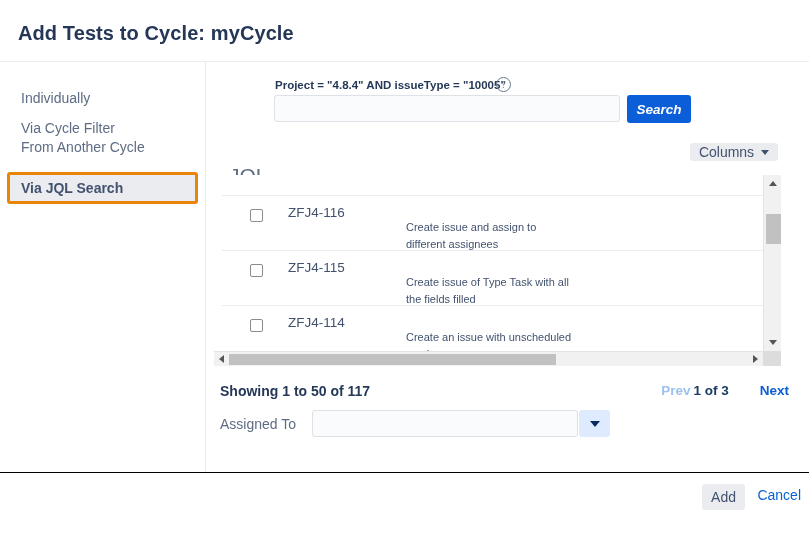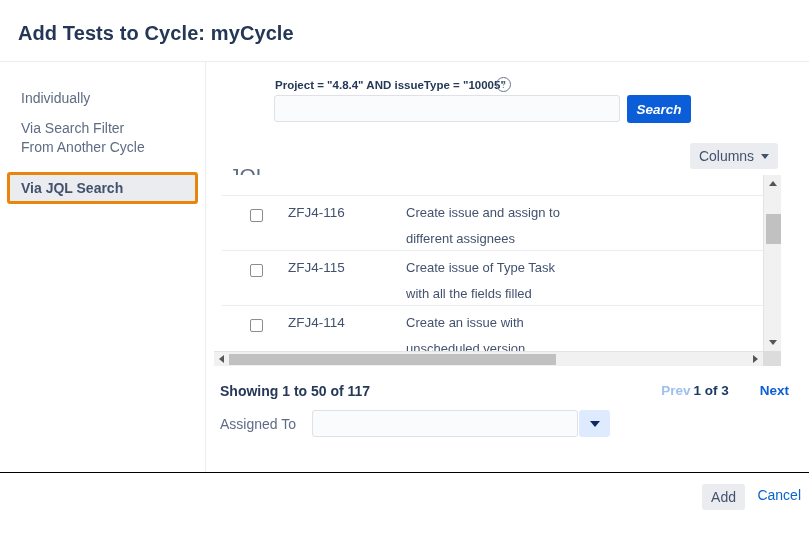--- a/index.html
+++ b/index.html
@@ -73,21 +73,21 @@
   .search-btn {
     position: absolute; left: 421px; top: 33px;
     width: 64px; height: 28px;
     background: #0B5ED7; color: #ffffff;
     border: none; border-radius: 3px;
     font-family: "Liberation Sans", sans-serif;
     font-size: 13.5px; font-weight: bold; cursor: pointer; font-style: italic;
   }
   .columns-btn {
     position: absolute; left: 484px; top: 81px;
-    width: 88px; height: 26px;
+    width: 88px; height: 18px;
     background: #EBECF0; border: none; border-radius: 3px;
     font-family: "Liberation Sans", sans-serif;
     font-size: 14px; color: #42526E; cursor: pointer;
     display: flex; align-items: center; justify-content: center; gap: 7px;
   }
   .chev { display:inline-block; width:0; height:0; border-left:4px solid transparent;
           border-right:4px solid transparent; border-top:5px solid #42526E; }
 
   
   .table-wrap {
@@ -107,22 +107,22 @@
   .row.r2 { top: 131px; border-bottom: none; }
   .cb {
     position: absolute; left: 28px; top: 13px; width: 13px; height: 13px;
     border: 1px solid #8C8C8C; border-radius: 2px; background: #fff; cursor: pointer;
   }
   .key {
     position: absolute; left: 66px; top: 9px;
     font-size: 13.5px; color: #42526E; white-space: nowrap;
   }
   .summary {
-    position: absolute; left: 184px; top: 4px; width: 170px;
-    font-size: 13px; color: #42526E; line-height: 26px;
+    position: absolute; left: 184px; top: 23px; width: 170px;
+    font-size: 11px; color: #42526E; line-height: 17px;
   }
 
   
   .vscroll {
     position: absolute; right: 0; top: 0; width: 18px; height: 176px;
     background: #F1F1F1; border-left: 1px solid #E3E3E3; cursor: pointer;
   }
   .vs-arrow { position: absolute; left: 0; width: 18px; height: 17px; }
   .vs-arrow.up { top: 0; }
   .vs-arrow.down { bottom: 0; }
@@ -197,21 +197,21 @@
   <div class="dialog-header">
     <div class="dialog-title">Add Tests to Cycle: myCycle</div>
   </div>
 
   <div class="body-area">
 
     <div class="v-divider"></div>
 
     <div class="sidebar">
       <div class="side-item i0">Individually</div>
-      <div class="side-item i1">Via Search Filter</div>
+      <div class="side-item i1">Via Cycle Filter</div>
       <div class="side-item i2">From Another Cycle</div>
       <div class="side-item i3">Via JQL Search</div>
       <div class="side-highlight"></div>
     </div>
 
     <div class="panel">
 
       <div class="jql-hint">Project = "4.8.4" AND issueType = "10005"</div>
       <div class="help-icon">?</div>
 

